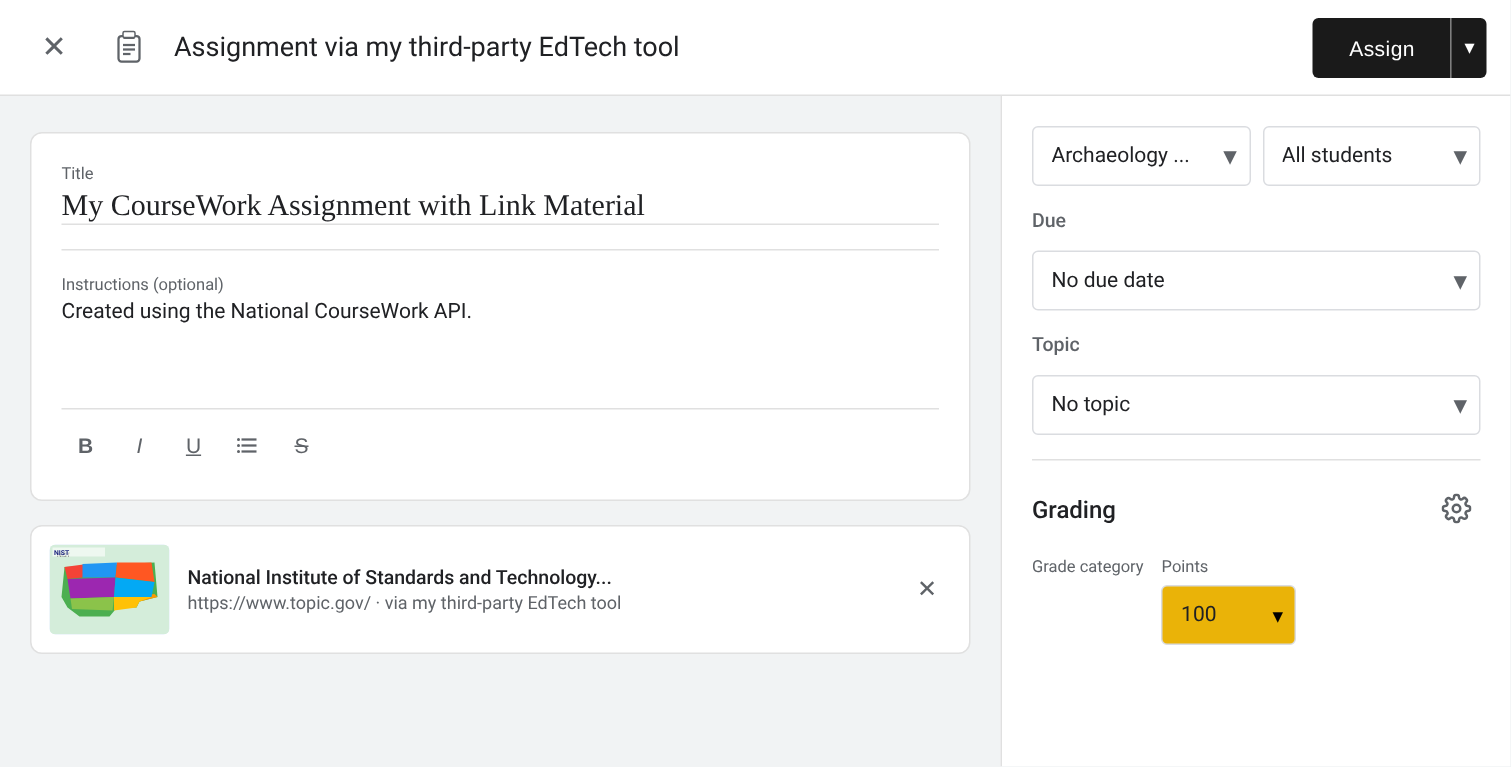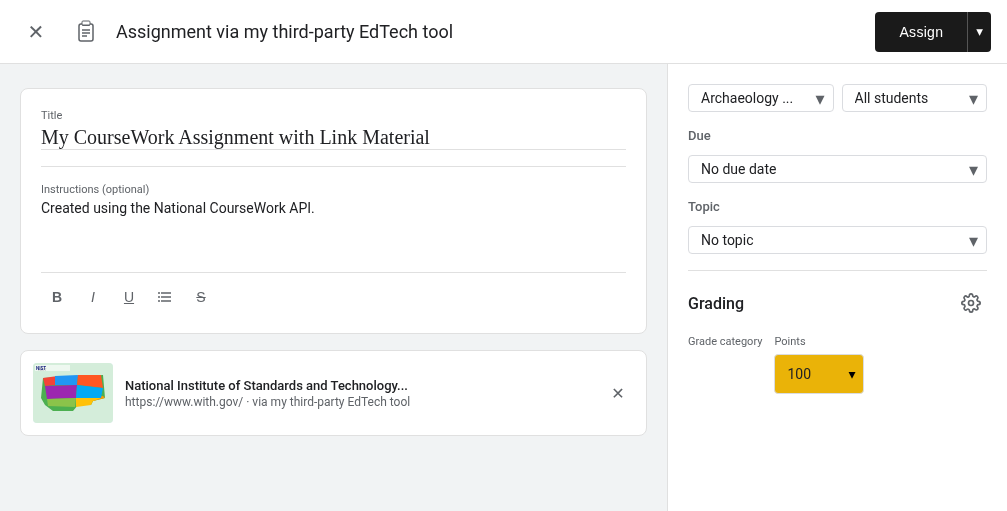--- a/index.html
+++ b/index.html
@@ -229,21 +229,21 @@
       gap: 8px;
       margin-bottom: 16px;
     }
     .select-field {
       flex: 1;
       display: flex;
       align-items: center;
       border: 1px solid #dadce0;
       border-radius: 4px;
       padding: 0 8px 0 12px;
-      height: 28px;
+      height: 40px;
       cursor: pointer;
       background: #fff;
     }
     .select-field-text {
       flex: 1;
       font-size: 14px;
       color: #202124;
       white-space: nowrap;
       overflow: hidden;
       text-overflow: ellipsis;
@@ -410,21 +410,21 @@
           <polygon points="14,36 43,35 42,44 15,43" fill="#8bc34a"></polygon>
           <polygon points="43,35 68,35 60,38 58,42 43,44" fill="#ffc107"></polygon>
           <text x="5" y="8" font-size="4" fill="#333">NIST</text>
           <rect x="2" y="2" width="35" height="6" fill="rgba(255,255,255,0.6)"></rect>
           <text x="3" y="7" font-size="4.5" fill="#1a237e" font-weight="bold">NIST</text>
         </svg>
       </div>
       <div class="attachment-info">
         <div class="attachment-title">National Institute of Standards and Technology...</div>
         <div class="attachment-url">
-          <span>https://www.with.gov/</span><span> · via my third-party EdTech tool</span>
+          <span>https://www.topic.gov/</span><span> · via my third-party EdTech tool</span>
         </div>
       </div>
       <button class="attachment-remove">
         <span>✕</span>
       </button>
     </div>
 
   </div>
 
   <div class="right-panel">

